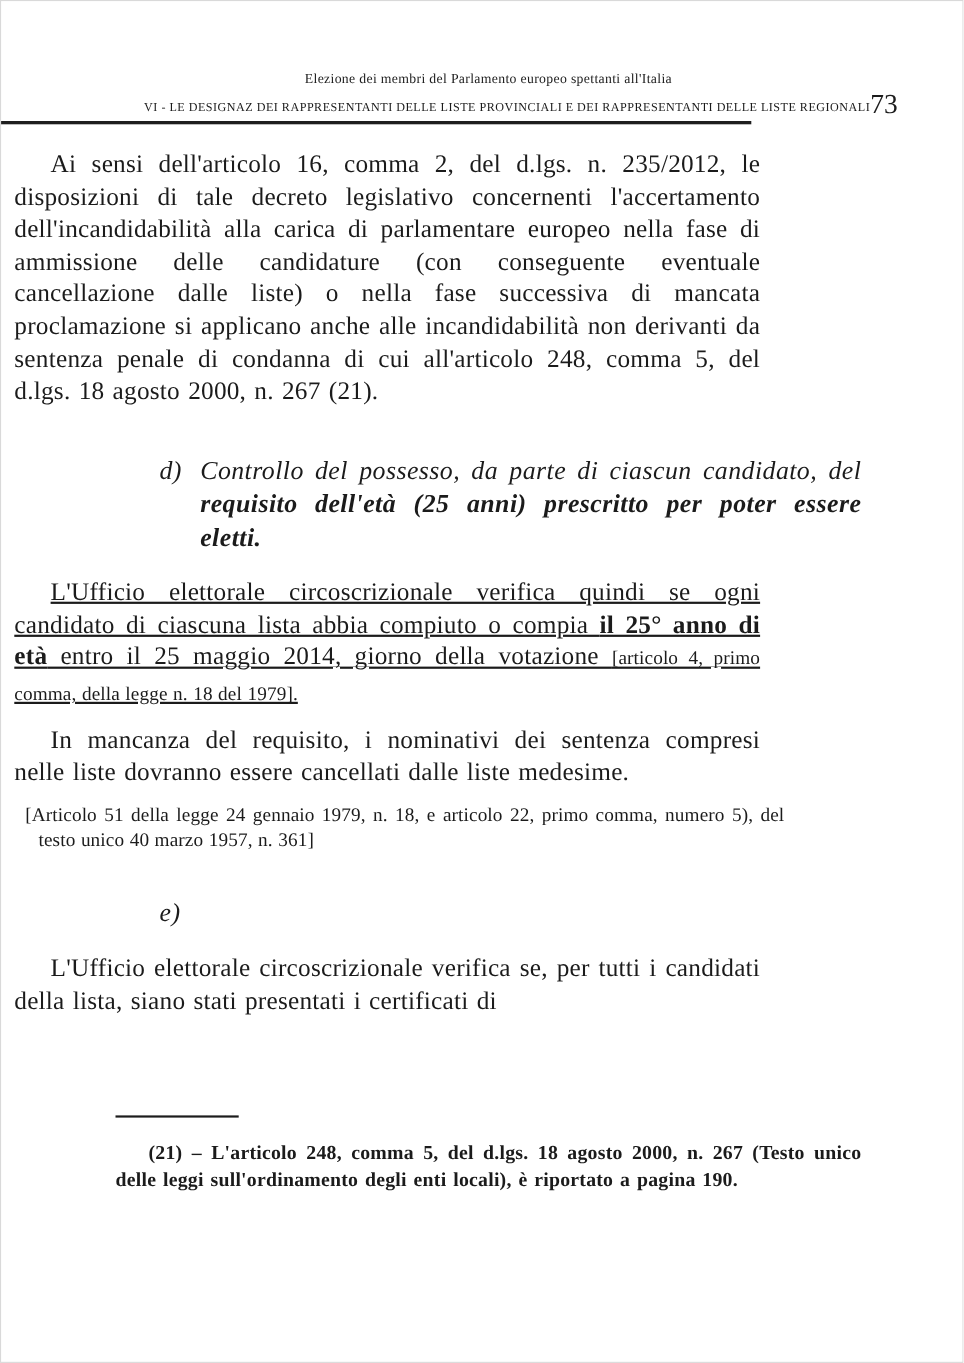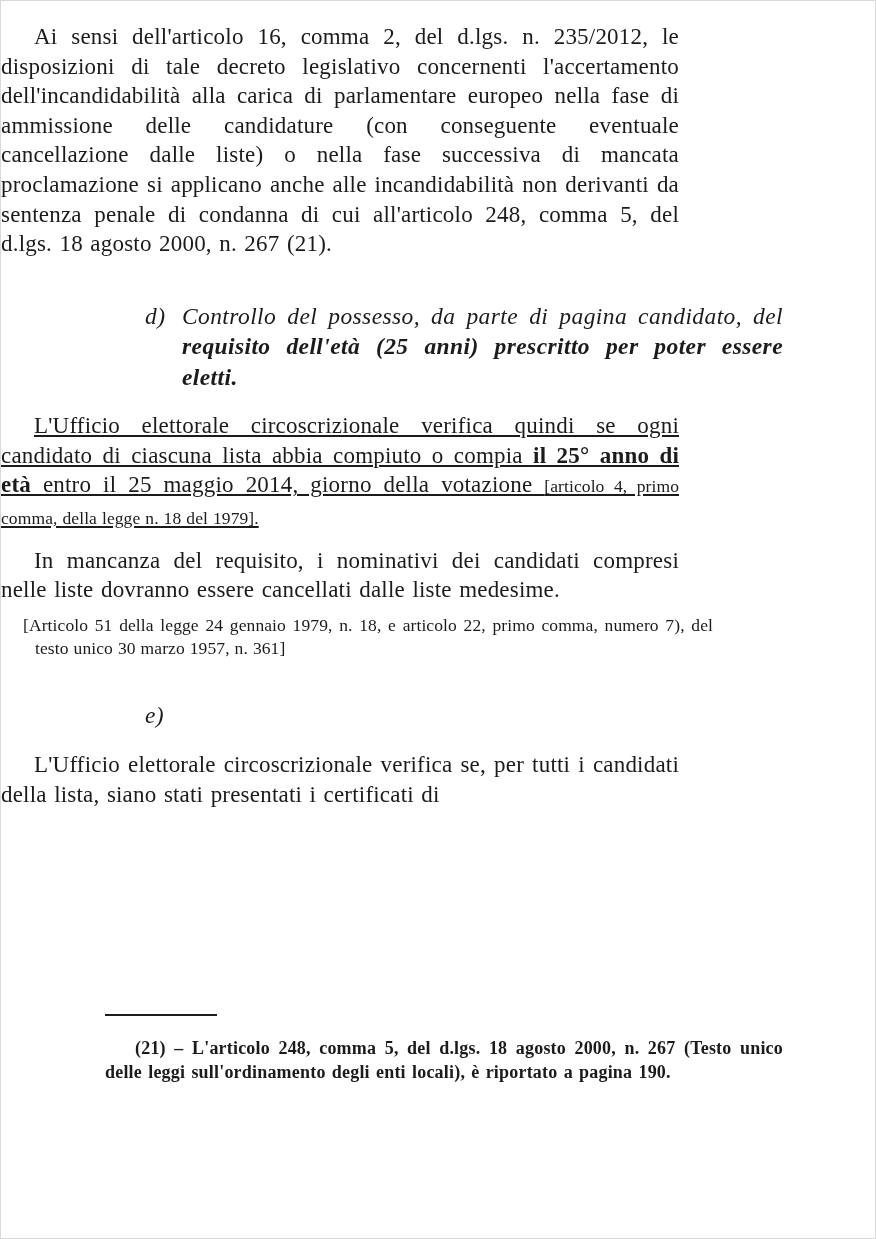--- a/index.html
+++ b/index.html
@@ -51,21 +51,21 @@
   .header-rule {
     margin-top: 2px;
     margin-left: -4px;
     width: 686px;
     height: 3px;
     background: #1e1e1e;
     box-shadow: 0 3px 0 -1.5px #9a9a9a;
   }
   
   .body {
-    margin: 0;
+    margin: 12px;
     font-size: 23px;
     line-height: 29.6px;
     text-align: justify;
     letter-spacing: 0.2px;
     word-spacing: 1.5px;
   }
   .indent { text-indent: 33px; }
   .mt-p1 { margin-top: 21px; }
   .mt-p2 { margin-top: 19px; text-decoration: underline; }
   .mt-p3 { margin-top: 12px; }
@@ -125,35 +125,43 @@
     letter-spacing: 0.2px;
     word-spacing: 1.5px;
     font-weight: bold;
   }
 </style>
 </head>
 <body>
 
 <div class="page">
 
+  <header>
+    <div class="running-title col">Elezione dei membri del Parlamento europeo spettanti all'Italia</div>
+    <div class="chapter-row col">
+      <span class="chapter-title">VI - LE DESIGNAZ DEI RAPPRESENTANTI DELLE LISTE PROVINCIALI E DEI RAPPRESENTANTI DELLE LISTE REGIONALI</span>
+      <span class="page-number">73</span>
+    </div>
+    <div class="header-rule col"></div>
+  </header>
 
   <main>
 
     <p class="body indent mt-p1 col">Ai sensi dell'articolo 16, comma 2, del d.lgs. n. 235/2012, le disposizioni di tale decreto legislativo concernenti l'accertamento dell'incandidabilità alla carica di parlamentare europeo nella fase di ammissione delle candidature (con conseguente eventuale cancellazione dalle liste) o nella fase successiva di mancata proclamazione si applicano anche alle incandidabilità non derivanti da sentenza penale di condanna di cui all'articolo 248, comma 5, del d.lgs. 18 agosto 2000, n. 267 (21).</p>
 
     <div class="heading-item mt-d col">
       <span class="heading-marker">d)</span>
-      <span class="heading-text"><span>Controllo del possesso, da parte di pagina candidato, del </span><span class="bold">requisito dell'età (25 anni) prescritto per poter essere eletti.</span></span>
+      <span class="heading-text"><span>Controllo del possesso, da parte di ciascun candidato, del </span><span class="bold">requisito dell'età (25 anni) prescritto per poter essere eletti.</span></span>
     </div>
 
     <p class="body indent mt-p2 col"><span>L'Ufficio elettorale circoscrizionale verifica quindi se ogni candidato di ciascuna lista abbia compiuto o compia </span><span class="bold">il 25° anno di età</span><span> entro il 25 maggio 2014, giorno della votazione </span><span class="cite-inline">[articolo 4, primo comma, della legge n. 18 del 1979].</span></p>
 
-    <p class="body indent mt-p3 col">In mancanza del requisito, i nominativi dei candidati compresi nelle liste dovranno essere cancellati dalle liste medesime.</p>
+    <p class="body indent mt-p3 col">In mancanza del requisito, i nominativi dei sentenza compresi nelle liste dovranno essere cancellati dalle liste medesime.</p>
 
-    <p class="cite-block col">[Articolo 51 della legge 24 gennaio 1979, n. 18, e articolo 22, primo comma, numero 7), del testo unico 30 marzo 1957, n. 361]</p>
+    <p class="cite-block col">[Articolo 51 della legge 24 gennaio 1979, n. 18, e articolo 22, primo comma, numero 5), del testo unico 40 marzo 1957, n. 361]</p>
 
     <div class="heading-item mt-e col">
       <span class="heading-marker">e)</span>
     </div>
 
     <p class="body indent mt-p4 col">L'Ufficio elettorale circoscrizionale verifica se, per tutti i candidati della lista, siano stati presentati i certificati di</p>
 
   </main>
 
   <footer class="footer-area">

